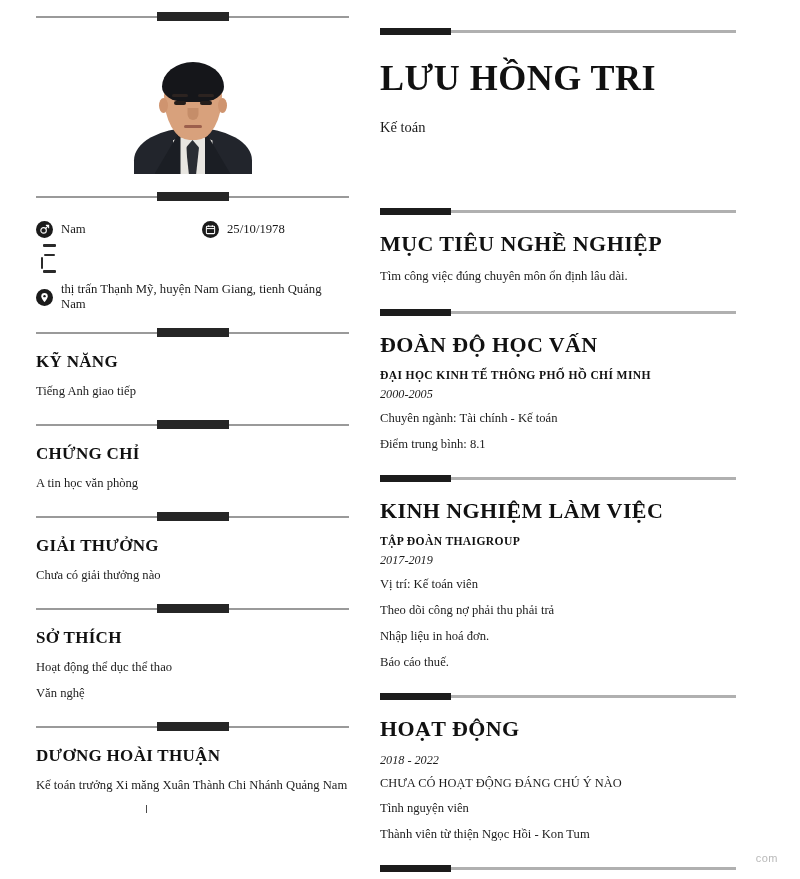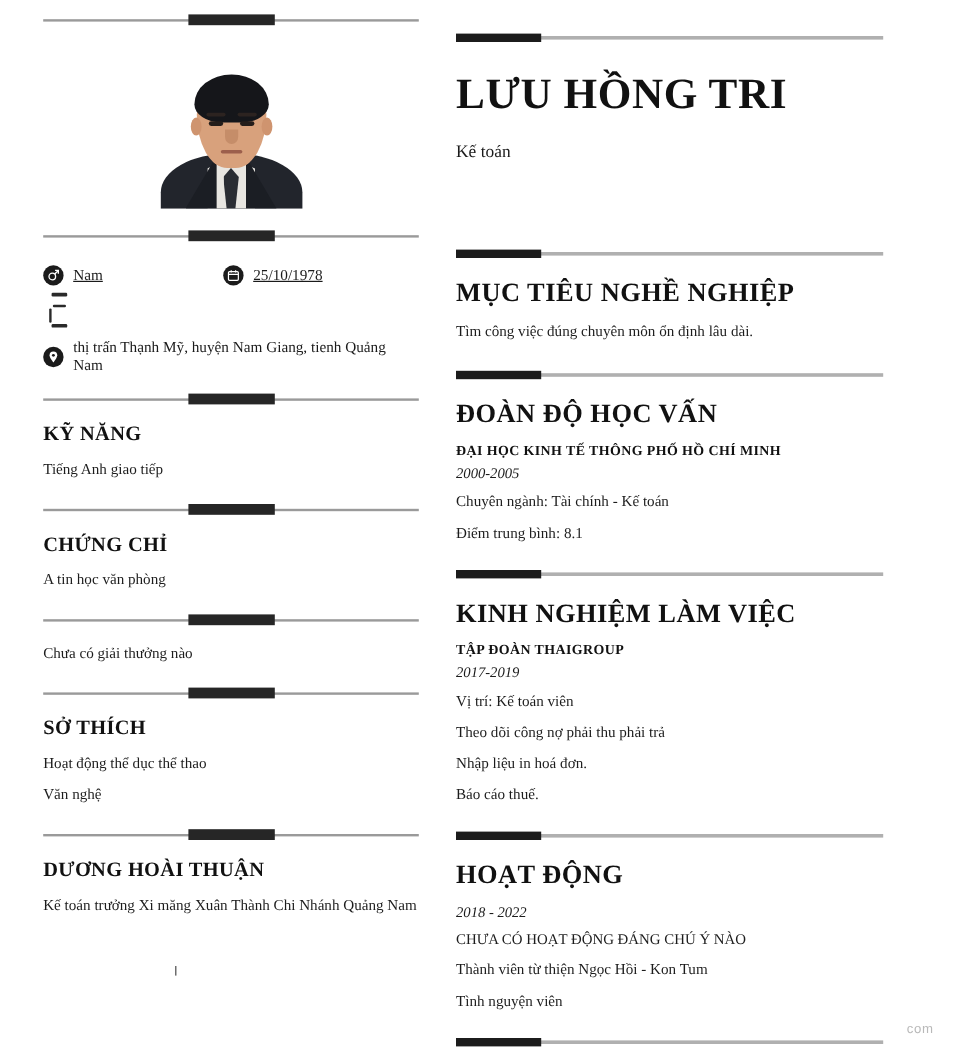--- a/index.html
+++ b/index.html
@@ -268,21 +268,21 @@
   
   .info-grid {
     margin-top: 2px;
     margin-bottom: 4px;
   }
   .info-row {
     display: flex;
     align-items: center;
     height: 26px;
   }
-  .info-row.two { gap: 0; text-decoration: underline; }
+  .info-row.two { gap: 16px; }
   .info-cell {
     display: flex;
     align-items: center;
     gap: 8px;
   }
   .info-cell.c1 { width: 150px; }
 
   .icon-circ {
     width: 17px; height: 17px;
     border-radius: 50%;
@@ -433,20 +433,21 @@
       </div>
       <div class="sec-head-left">CHỨNG CHỈ</div>
       <div class="body-line">A tin học văn phòng</div>
     </div>
 
     <div class="sec-left">
       <div class="div-left">
         <div class="rule"></div>
         <div class="block"></div>
       </div>
+      <div class="sec-head-left">GIẢI THƯỞNG</div>
       <div class="body-line">Chưa có giải thưởng nào</div>
     </div>
 
     <div class="sec-left">
       <div class="div-left">
         <div class="rule"></div>
         <div class="block"></div>
       </div>
       <div class="sec-head-left">SỞ THÍCH</div>
       <div class="body-line">Hoạt động thể dục thể thao</div>
@@ -512,22 +513,22 @@
     </div>
 
     <div class="sec-right">
       <div class="div-right">
         <div class="rule"></div>
         <div class="block"></div>
       </div>
       <div class="sec-head-right">HOẠT ĐỘNG</div>
       <div class="date-line">2018 - 2022</div>
       <div class="caps-line">CHƯA CÓ HOẠT ĐỘNG ĐÁNG CHÚ Ý NÀO</div>
+      <div class="body-line">Tình nguyện viên</div>
       <div class="body-line">Thành viên từ thiện Ngọc Hồi - Kon Tum</div>
-      <div class="body-line">Tình nguyện viên</div>
     </div>
 
     <div class="sec-right">
       <div class="div-right">
         <div class="rule"></div>
         <div class="block"></div>
       </div>
       <div class="sec-head-right">THÔNG TIN THÊM</div>
 
     </div>

